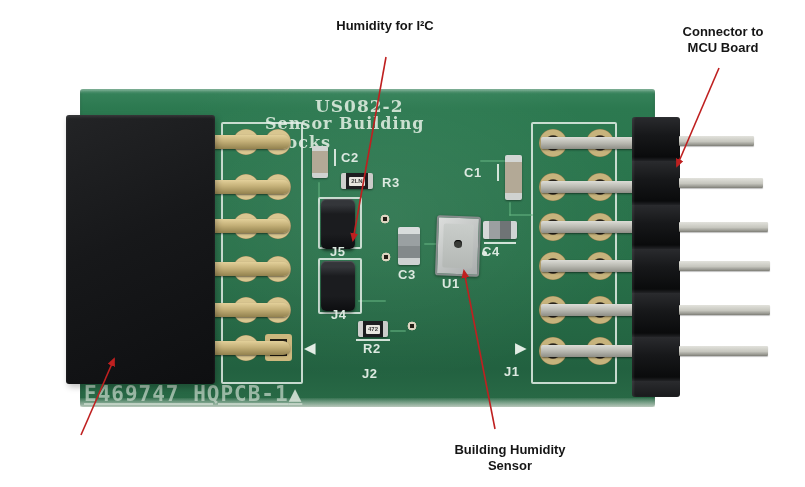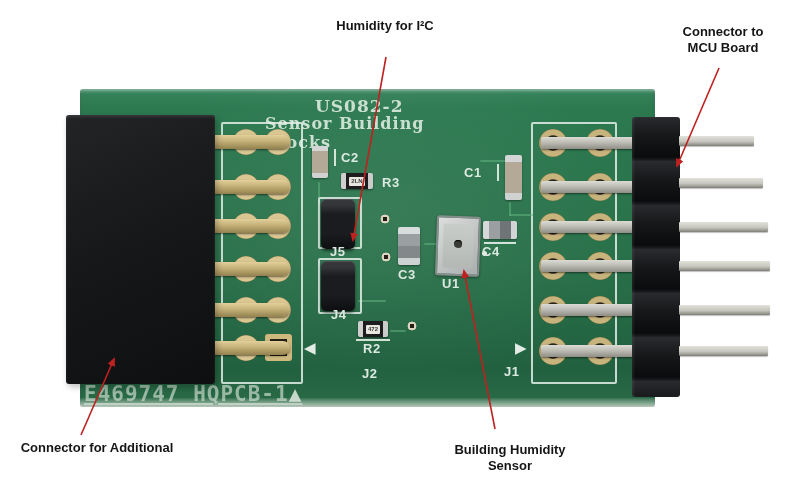--- a/index.html
+++ b/index.html
@@ -223,21 +223,20 @@
   <div class="callout" style="left:300px;top:18px;width:170px;">
     <div>Humidity for I²C</div>
   </div>
 
   <div class="callout" style="left:650px;top:24px;width:146px;">
     <div>Connector to</div>
     <div>MCU Board</div>
   </div>
 
   <div class="callout" style="left:12px;top:440px;width:170px;">
-    <div>Connector for Additional</div>
   </div>
 
   <div class="callout" style="left:428px;top:442px;width:164px;">
     <div>Building Humidity</div>
     <div>Sensor</div>
   </div>
 
   <svg class="overlay" viewBox="0 0 805 487">
     <defs>
       <marker id="ah" markerWidth="9" markerHeight="8" refX="7" refY="4" orient="auto" markerUnits="userSpaceOnUse">

